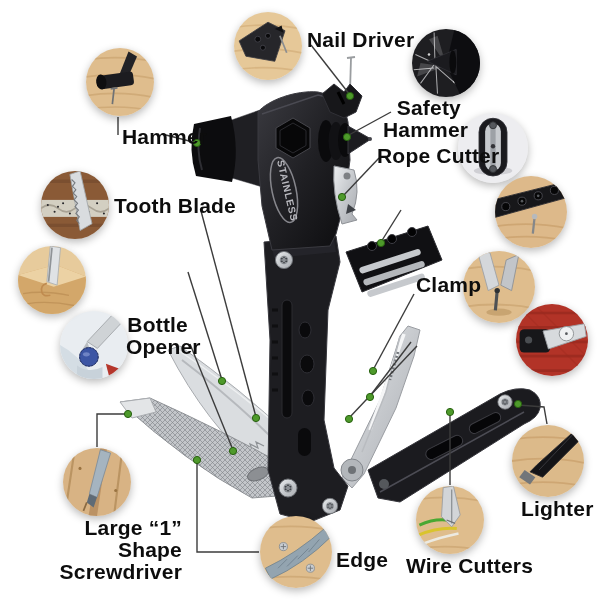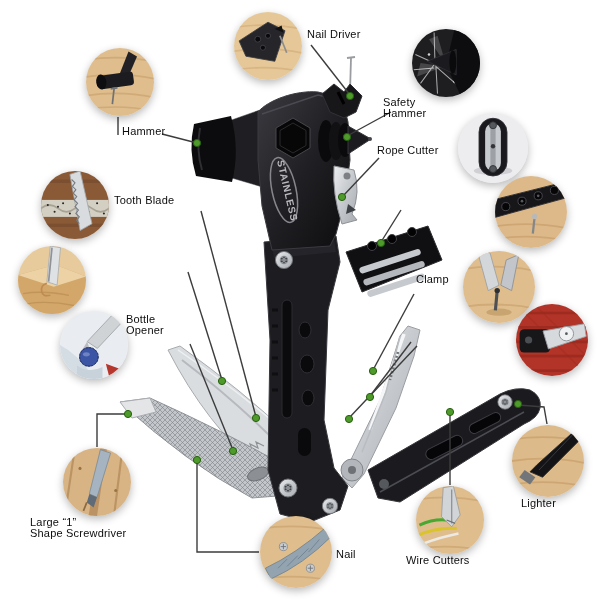--- a/index.html
+++ b/index.html
@@ -2,23 +2,23 @@
 <html><head>
 <meta charset="utf-8">
 <style>
   html,body{margin:0;padding:0;background:#ffffff;}
   #canvas{position:relative;width:600px;height:600px;background:#ffffff;overflow:hidden;
           font-family:"Liberation Sans",sans-serif;}
   #scene{position:absolute;left:0;top:0;width:600px;height:600px;}
   .inset{position:absolute;border-radius:50%;overflow:hidden;
          box-shadow:0 3px 8px rgba(0,0,0,.28), inset 0 0 0 1px rgba(0,0,0,.06);}
   .inset svg{display:block;width:100%;height:100%;}
-  .label{position:absolute;font-weight:normal;font-size:11px;line-height:1.04;color:#0d0d0d;
+  .label{position:absolute;font-weight:bold;font-size:21px;line-height:1.04;color:#0d0d0d;
          white-space:pre-line;letter-spacing:.2px;z-index:5;}
-  .center{text-align:left;}
+  .center{text-align:right;}
 </style>
 </head>
 <body>
 
 <div id="canvas">
 
   <svg id="scene" viewBox="0 0 600 600">
     <defs>
       <linearGradient id="silv" x1="0" y1="0" x2="1" y2="1">
         <stop offset="0" stop-color="#eceef0"></stop>
@@ -351,17 +351,17 @@
   <div class="label" style="left:307px;top:29px">Nail Driver</div>
   <div class="label center" style="left:383px;top:97px;width:78px">Safety
 Hammer</div>
   <div class="label" style="left:377px;top:145px">Rope Cutter</div>
   <div class="label" style="left:114px;top:195px">Tooth Blade</div>
   <div class="label center" style="left:126px;top:314px;width:62px">Bottle
 Opener</div>
   <div class="label" style="left:416px;top:274px">Clamp</div>
   <div class="label" style="left:521px;top:498px">Lighter</div>
   <div class="label" style="left:406px;top:555px">Wire Cutters</div>
-  <div class="label" style="left:336px;top:549px">Nail</div>
+  <div class="label" style="left:336px;top:549px">Edge</div>
   <div class="label center" style="left:30px;top:517px;width:152px">Large “1”
 Shape Screwdriver</div>
 
 </div>
 
 </body></html>

